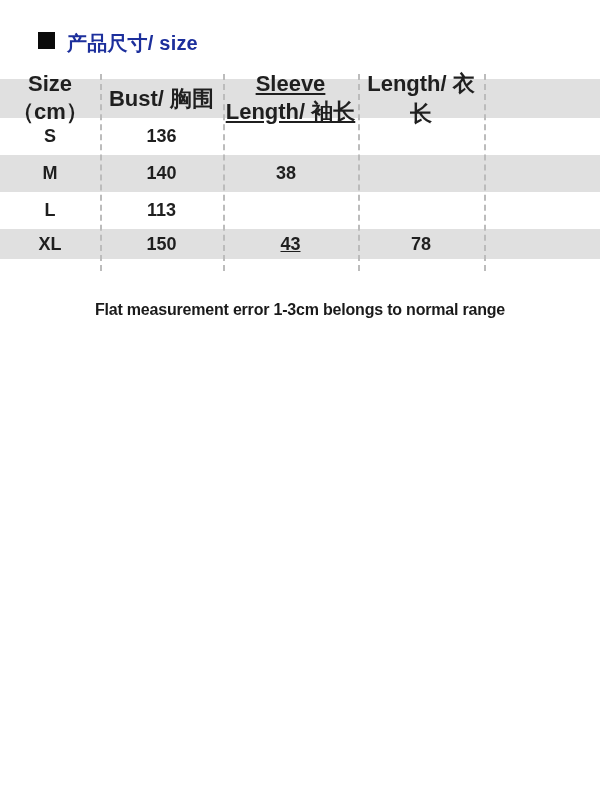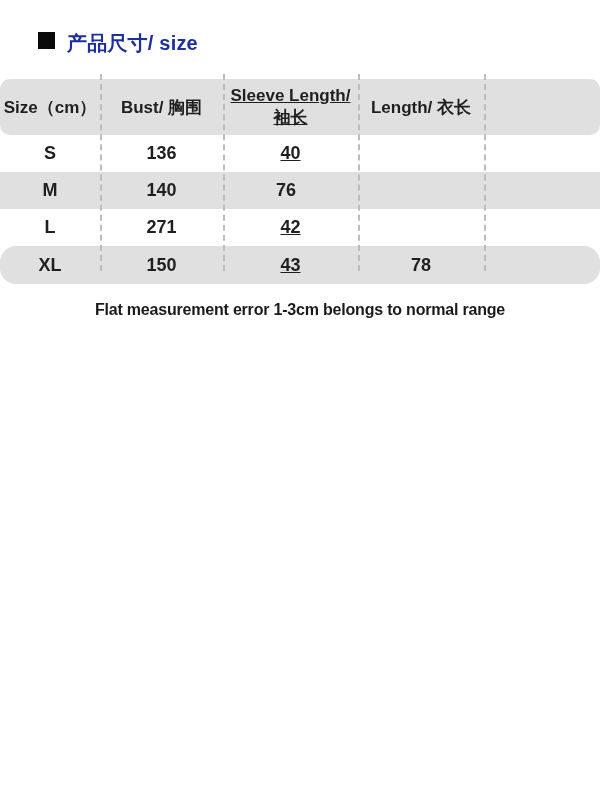--- a/index.html
+++ b/index.html
@@ -38,25 +38,25 @@
     left: 0; top: 79px;
     width: 600px;
   }
   .t-row {
     display: flex;
     width: 600px;
     align-items: center;
     text-align: center;
     font-weight: bold;
   }
-  .t-row.header { height: 56px; background: #e0e0e0; font-size: 17px; border-radius: 10px; }
+  .t-row.header { height: 39px; background: #e0e0e0; font-size: 22px; }
   .t-row.data   { height: 37px; font-size: 18px; }
   .t-row.even   { background: #ffffff; }
   .t-row.odd    { background: #e0e0e0; }
-  .t-row.last   { height: 38px; border-radius: 16px; }
+  .t-row.last   { height: 30px; }
 
   .c1 { width: 100px; }
   .c2 { width: 123px; }
   .c3 { width: 135px; text-decoration: underline; }
   .c4 { width: 126px; }
   .c5 { width: 116px; }
 
   
   .divider {
     position: absolute;
@@ -95,35 +95,33 @@
     <div class="c1">Size（cm）</div>
     <div class="c2">Bust/ 胸围</div>
     <div class="c3">Sleeve Length/ 袖长</div>
     <div class="c4">Length/ 衣长</div>
     <div class="c5"></div>
   </div>
 
   <div class="t-row data even">
     <div class="c1">S</div>
     <div class="c2">136</div>
-    <div class="c3">40</div>
     <div class="c5"></div>
   </div>
 
   <div class="t-row data odd">
     <div class="c1">M</div>
     <div class="c2">140</div>
-    <div class="c4">76</div>
+    <div class="c4">38</div>
     <div class="c5"></div>
   </div>
 
   <div class="t-row data even">
     <div class="c1">L</div>
-    <div class="c2">271</div>
-    <div class="c3">42</div>
+    <div class="c2">113</div>
     <div class="c5"></div>
   </div>
 
   <div class="t-row data odd last">
     <div class="c1">XL</div>
     <div class="c2">150</div>
     <div class="c3">43</div>
     <div class="c4">78</div>
     <div class="c5"></div>
   </div>

